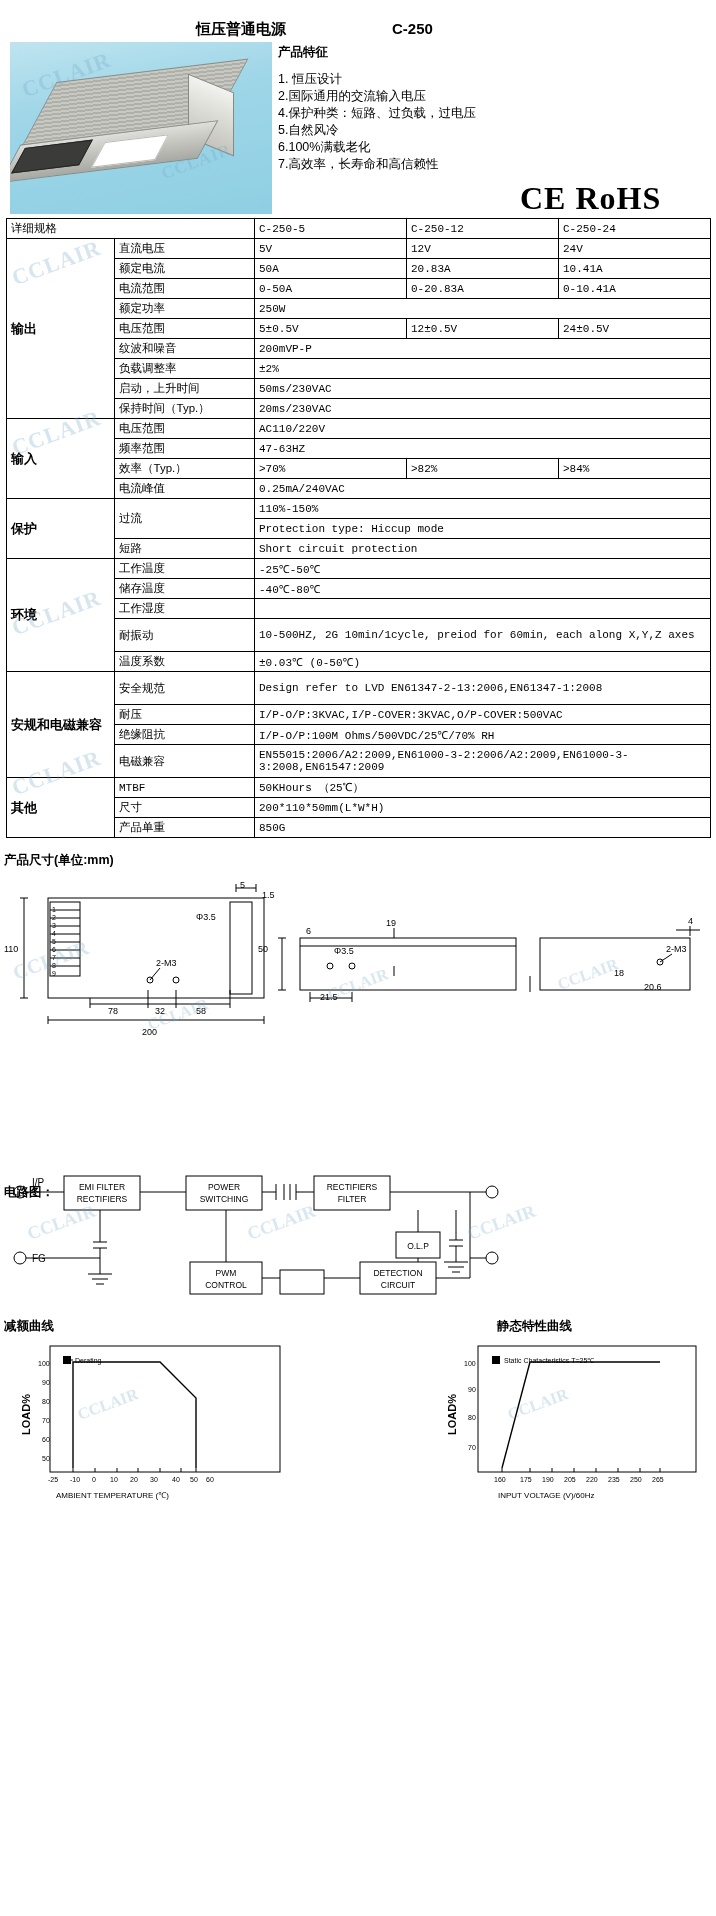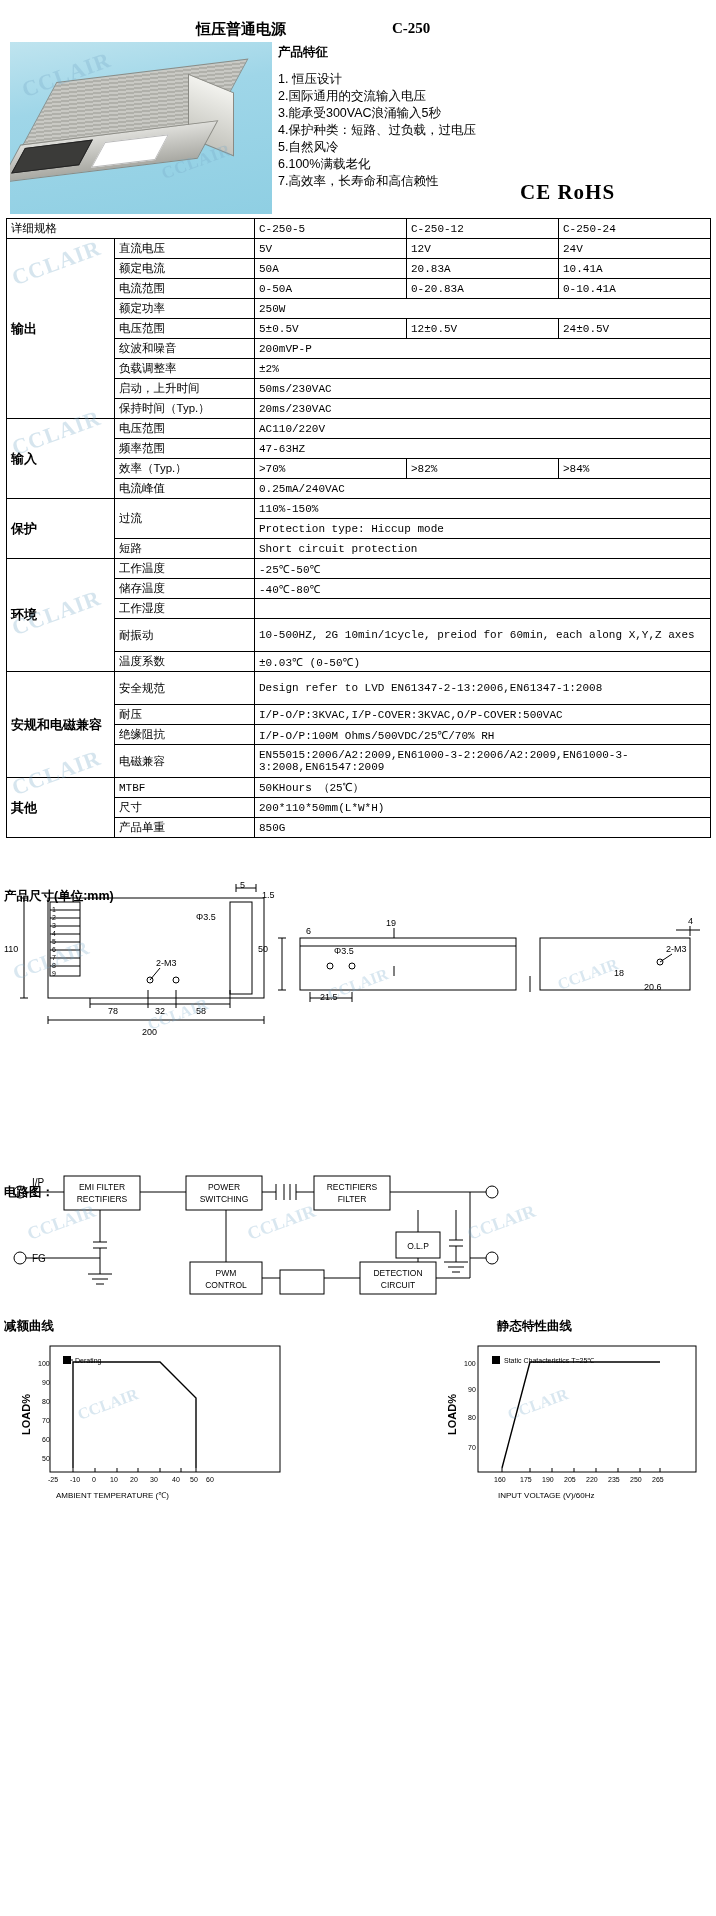--- a/index.html
+++ b/index.html
@@ -8,21 +8,21 @@
     background:#ffffff;
     font-family:"Liberation Sans", sans-serif;
     font-size:12px;
     color:#000;
   }
   .page{position:relative;width:716px;height:1719px;overflow:hidden;}
 
   
   .header{position:relative;height:30px;}
   .title-main{position:absolute;left:196px;top:20px;font-size:15px;font-weight:bold;}
-  .title-model{position:absolute;left:392px;top:20px;font-size:15px;font-weight:bold;font-family:Liberation Serif, serif;}
+  .title-model{position:absolute;left:392px;top:20px;font-size:15px;font-weight:bold;}
 
   
   .photo-box{position:absolute;left:10px;top:42px;width:262px;height:172px;
     background:linear-gradient(170deg,#bfe4ef 0%,#9fd6e8 35%,#8fcfe3 100%);
     overflow:hidden;}
   .psu{position:absolute;left:28px;top:30px;width:200px;height:100px;
     transform:skewY(-7deg);}
   .psu .top{position:absolute;left:0;top:0;width:190px;height:62px;
     background:repeating-linear-gradient(0deg,#c9c9c4 0px,#c9c9c4 2px,#b0b0aa 2px,#b0b0aa 4px);
     border:1px solid #8c8c86;
@@ -35,39 +35,39 @@
     transform:skewY(28deg);}
   .psu .term{position:absolute;left:-20px;top:62px;width:66px;height:22px;
     background:#3b3b39;border:1px solid #222;transform:skewX(-30deg);}
   .psu .label{position:absolute;left:60px;top:66px;width:62px;height:22px;background:#fff;
     border:1px solid #bbb;transform:skewX(-30deg);}
 
   
   .features{position:absolute;left:278px;top:44px;width:430px;font-size:12.5px;line-height:17px;}
   .features .ftitle{font-weight:bold;margin-bottom:10px;}
   .features div{white-space:nowrap;}
-  .ce-rohs{position:absolute;left:520px;top:180px;font-size:21px;font-weight:bold;
+  .ce-rohs{position:absolute;left:520px;top:180px;font-size:32px;font-weight:bold;
     font-family:"Liberation Serif", serif;letter-spacing:1px;}
 
   
   table.spec{position:absolute;left:6px;top:218px;width:704px;border-collapse:collapse;
     table-layout:fixed;font-size:11.5px;}
   table.spec td{border:1px solid #000;padding:1px 4px;height:17px;vertical-align:middle;}
   .c0{width:108px;}
   .c1{width:140px;}
   .c2{width:152px;}
   .c3{width:152px;}
   .c4{width:152px;}
   .grp{text-align:left;font-weight:bold;font-size:13px;}
   .zh{font-family:"Liberation Sans", sans-serif;}
   .mono{font-family:"Liberation Mono", monospace;font-size:11px;}
 
   
   .sec-title{position:absolute;font-size:12.5px;font-weight:bold;}
-  .dim-title{left:4px;top:852px;margin-top:36px;}
+  .dim-title{left:4px;top:852px;}
   .circ-title{left:4px;top:1184px;}
   .derate-title{left:4px;top:1318px;}
   .static-title{left:497px;top:1318px;}
 
   .dimwrap{position:absolute;left:0;top:880px;width:716px;height:200px;}
   .drawing svg{display:block;}
 
   
   .circwrap{position:absolute;left:0;top:1150px;width:716px;height:160px;}
 
@@ -99,21 +99,20 @@
       <div class="label"></div>
     </div>
     <div class="wm" style="left:10px;top:20px;">CCLAIR</div>
     <div class="wm wm-s" style="left:150px;top:110px;">CCLAIR</div>
   </div>
 
   <div class="features">
     <div class="ftitle">产品特征</div>
     <div>1. 恒压设计</div>
     <div>2.国际通用的交流输入电压</div>
-    <div>3.能承受300VAC浪涌输入5秒</div>
     <div>4.保护种类：短路、过负载，过电压</div>
     <div>5.自然风冷</div>
     <div>6.100%满载老化</div>
     <div>7.高效率，长寿命和高信赖性</div>
   </div>
   <div class="ce-rohs">CE RoHS</div>
 
   <table class="spec">
     <colgroup>
         <col class="c0">

